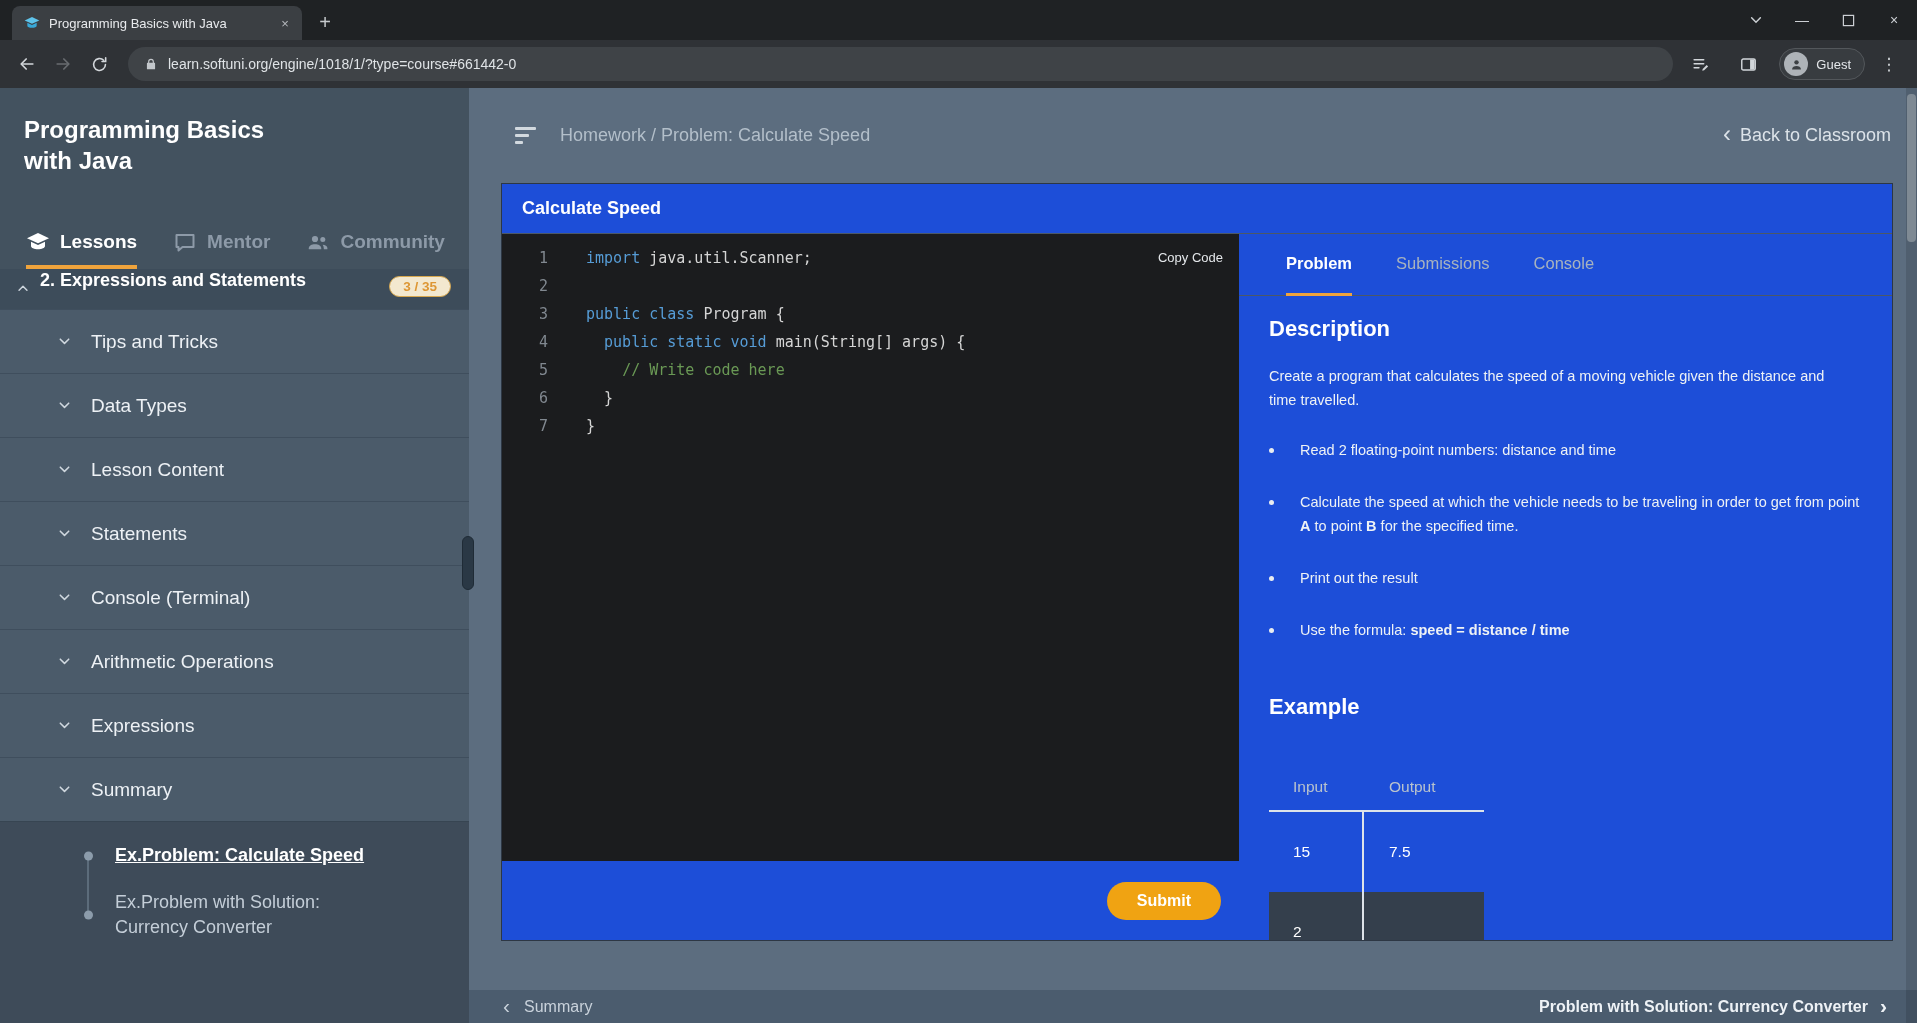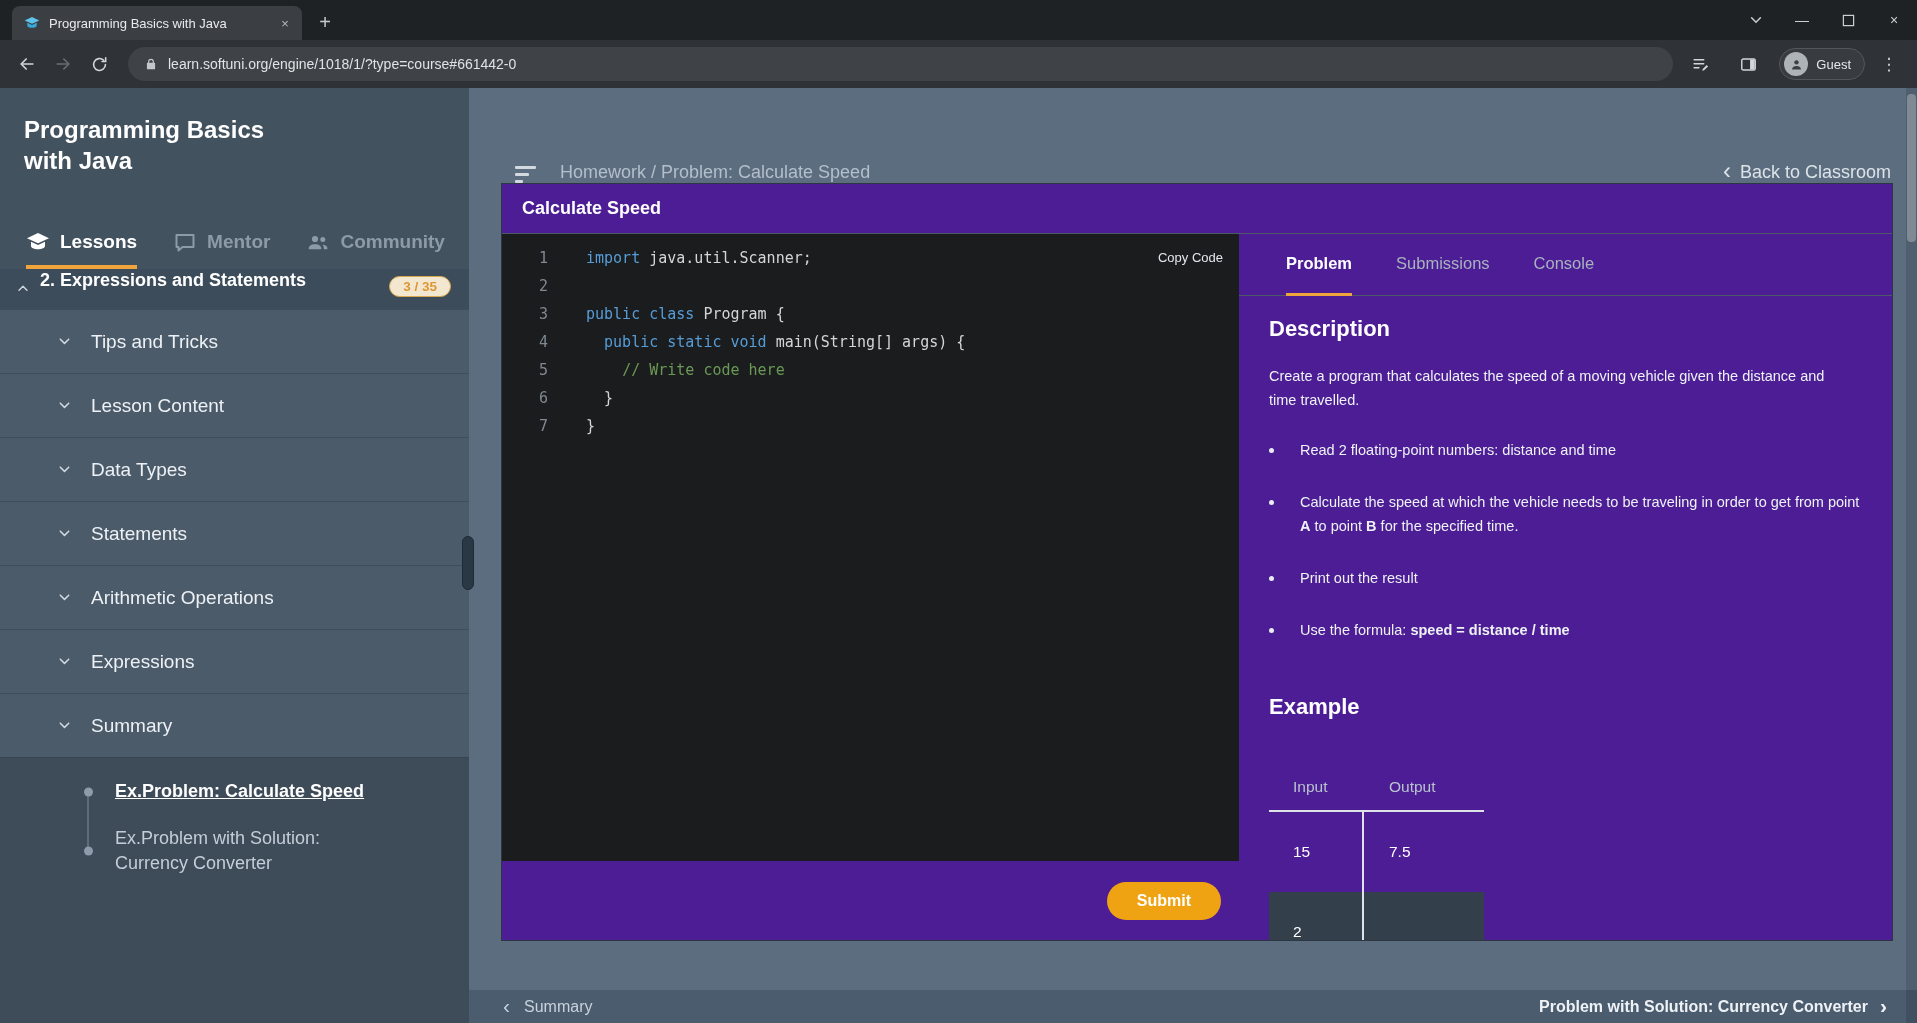--- a/index.html
+++ b/index.html
@@ -65,29 +65,29 @@
   .hw-child .hw-label { display:inline-block; max-width:260px; }
   .hw-dot { position:absolute; left:84px; top:50%; transform:translateY(-50%); width:9px; height:9px; border-radius:50%; background:#8c9cab; }
   .hw-child.active { color:#fff; font-weight:600; }
   .hw-child.active .hw-label { text-decoration:underline; }
 
   .sb-handle { position:absolute; left:462px; top:448px; width:12px; height:54px; background:#2a3845;
                border:1px solid #1f2b36; border-radius:6px; z-index:5; }
 
   
   .main { flex:1; min-width:0; display:flex; flex-direction:column; background:#5c6d7f; }
-  .main-header { height:95px; flex-shrink:0; display:flex; align-items:flex-end; gap:24px; padding:0 26px 0 46px; }
+  .main-header { height:95px; flex-shrink:0; display:flex; align-items:center; gap:24px; padding:0 26px 0 46px; }
   .menu-icon { display:flex; flex-direction:column; gap:4px; }
   .menu-icon i { display:block; height:3px; background:#d2d9df; border-radius:1px; }
   .menu-icon i:nth-child(1){width:21px} .menu-icon i:nth-child(2){width:14px} .menu-icon i:nth-child(3){width:8px}
   .breadcrumb { color:#b3bfca; font-size:18px; }
   .back-link { margin-left:auto; display:flex; align-items:center; gap:9px; color:#dce3e9; font-size:18px; }
   .back-link .glyph { font-size:24px; line-height:1; margin-top:-3px; }
 
-  .card { margin:0 24px 0 32px; height:758px; flex-shrink:0; background:#4c1d95; border:1px solid #2d3744;
+  .card { margin:0 24px 0 32px; height:758px; flex-shrink:0; background:#1d4ed8; border:1px solid #2d3744;
           display:flex; flex-direction:column; overflow:hidden;justify-content:flex-end; }
   .card-title-row { height:50px; flex-shrink:0; display:flex; align-items:center; padding:0 20px;
                     color:#fff; font-size:18px; font-weight:bold; border-bottom:1px solid #4c5866; }
   .card-body { flex:1; min-height:0; display:grid; grid-template-columns:737px 1fr; grid-template-rows:1fr 79px; }
 
   .editor { grid-row:1; grid-column:1; background:#1b1c1e; position:relative; display:flex; padding-top:10px; overflow:hidden; }
   .gutter { width:62px; flex-shrink:0; text-align:right; padding-right:16px; color:#818890;
             font-family:"DejaVu Sans Mono", monospace; font-size:15px; }
   .gutter .ln, .code .cl { height:28px; line-height:28px; }
   .code { flex:1; padding-left:22px; font-family:"DejaVu Sans Mono", monospace; font-size:15px; color:#d5d5d5; white-space:pre; overflow:hidden; }
@@ -251,33 +251,39 @@
         <div class="sb-item">
           <svg class="sb-chev" viewBox="0 0 16 16">
             <path d="M3.5 5.5 8 10l4.5-4.5" fill="none" stroke="currentColor" stroke-width="1.6" stroke-linecap="round" stroke-linejoin="round"></path>
           </svg>
           <span>Tips and Tricks</span>
         </div>
         <div class="sb-item">
           <svg class="sb-chev" viewBox="0 0 16 16">
             <path d="M3.5 5.5 8 10l4.5-4.5" fill="none" stroke="currentColor" stroke-width="1.6" stroke-linecap="round" stroke-linejoin="round"></path>
           </svg>
+          <span>Data Types</span>
+        </div>
+        <div class="sb-item">
+          <svg class="sb-chev" viewBox="0 0 16 16">
+            <path d="M3.5 5.5 8 10l4.5-4.5" fill="none" stroke="currentColor" stroke-width="1.6" stroke-linecap="round" stroke-linejoin="round"></path>
+          </svg>
           <span>Lesson Content</span>
         </div>
         <div class="sb-item">
           <svg class="sb-chev" viewBox="0 0 16 16">
             <path d="M3.5 5.5 8 10l4.5-4.5" fill="none" stroke="currentColor" stroke-width="1.6" stroke-linecap="round" stroke-linejoin="round"></path>
           </svg>
-          <span>Data Types</span>
-        </div>
-        <div class="sb-item">
-          <svg class="sb-chev" viewBox="0 0 16 16">
-            <path d="M3.5 5.5 8 10l4.5-4.5" fill="none" stroke="currentColor" stroke-width="1.6" stroke-linecap="round" stroke-linejoin="round"></path>
-          </svg>
           <span>Statements</span>
+        </div>
+        <div class="sb-item">
+          <svg class="sb-chev" viewBox="0 0 16 16">
+            <path d="M3.5 5.5 8 10l4.5-4.5" fill="none" stroke="currentColor" stroke-width="1.6" stroke-linecap="round" stroke-linejoin="round"></path>
+          </svg>
+          <span>Console (Terminal)</span>
         </div>
         <div class="sb-item">
           <svg class="sb-chev" viewBox="0 0 16 16">
             <path d="M3.5 5.5 8 10l4.5-4.5" fill="none" stroke="currentColor" stroke-width="1.6" stroke-linecap="round" stroke-linejoin="round"></path>
           </svg>
           <span>Arithmetic Operations</span>
         </div>
         <div class="sb-item">
           <svg class="sb-chev" viewBox="0 0 16 16">
             <path d="M3.5 5.5 8 10l4.5-4.5" fill="none" stroke="currentColor" stroke-width="1.6" stroke-linecap="round" stroke-linejoin="round"></path>

